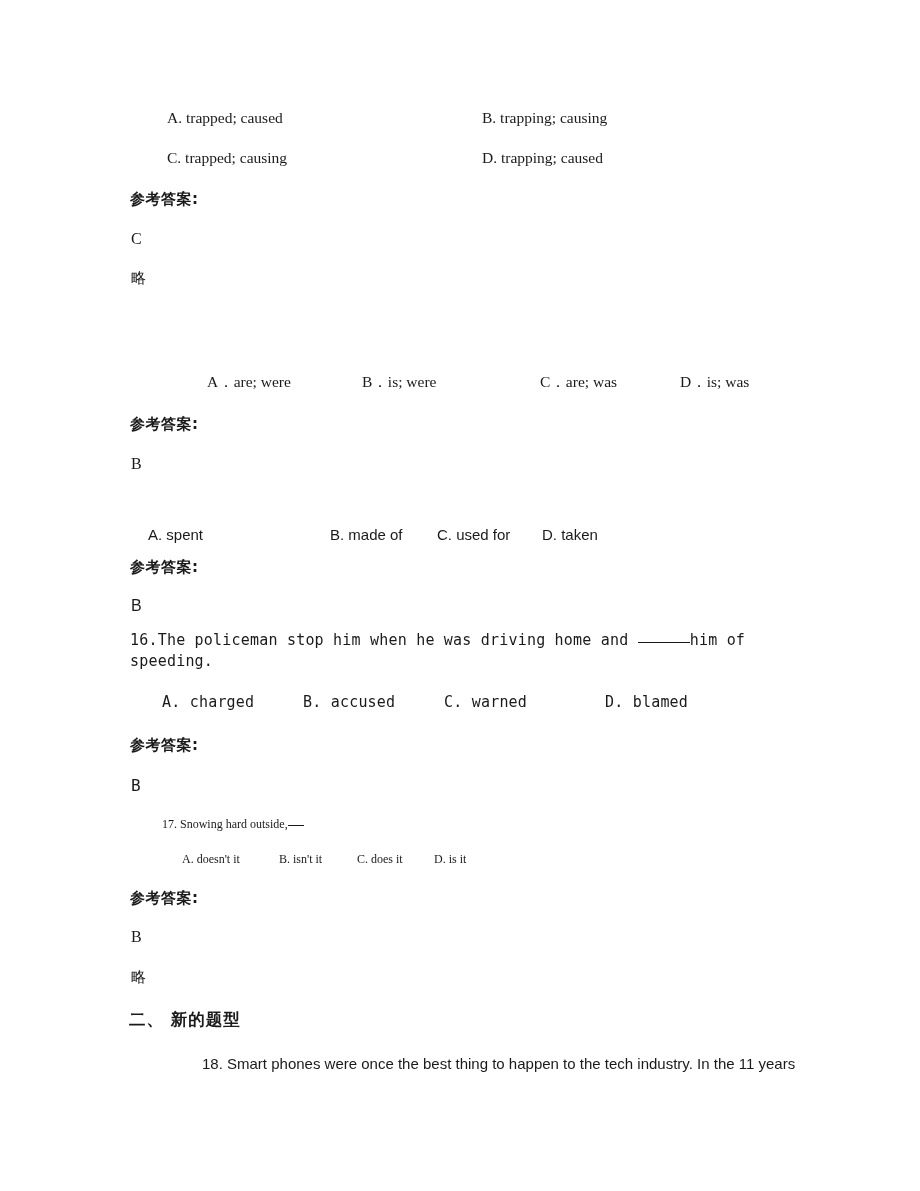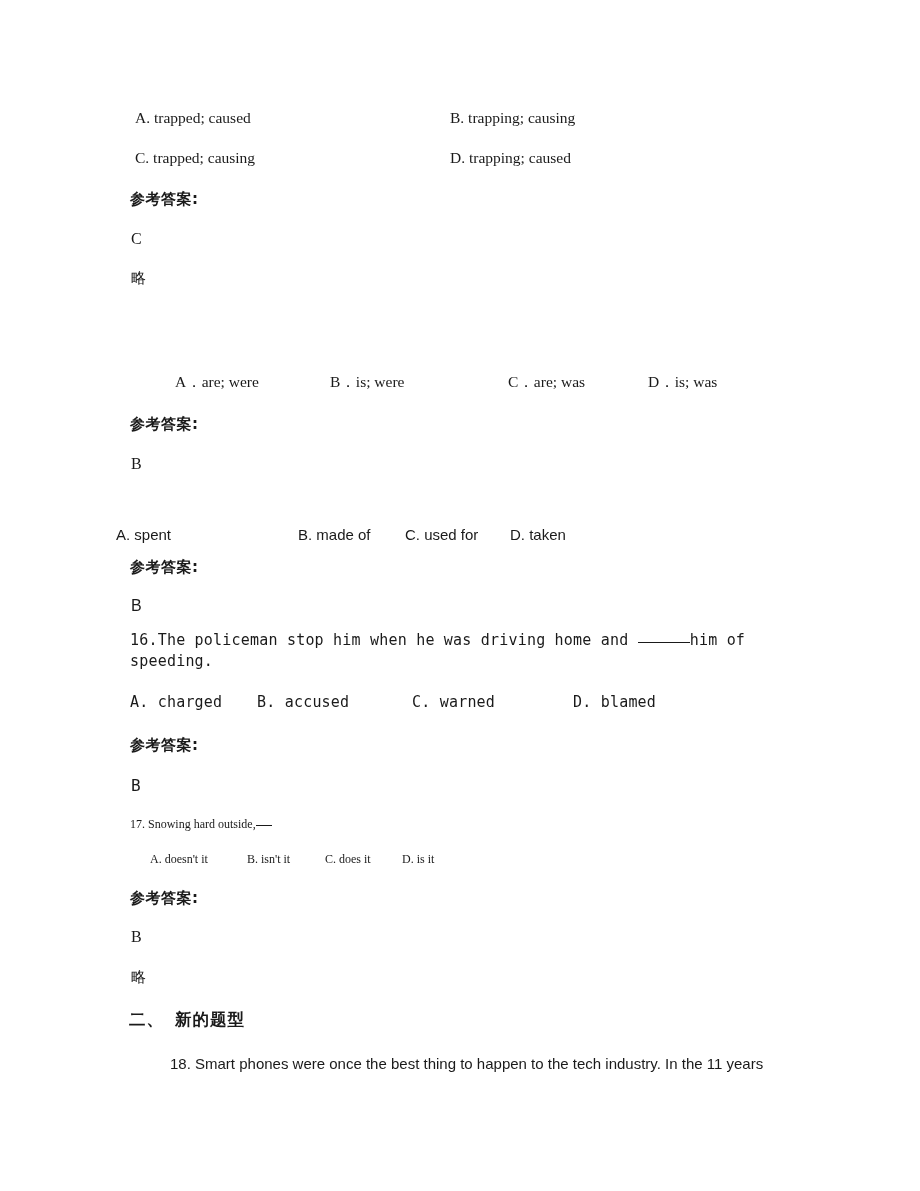--- a/index.html
+++ b/index.html
@@ -19,20 +19,21 @@
     position: absolute;
     left: 0; top: 0;
     width: 920px;
     height: 1191px;
   }
   
   .line {
     position: absolute;
     white-space: pre;
     line-height: 1.0;
+    margin-left: 32px;
   }
   .wrapline {
     position: absolute;
     line-height: 1.38;
   }
   
   .f-serif  { font-family: "Liberation Serif", "DejaVu Serif", serif; }
   .f-sans   { font-family: "Liberation Sans", "DejaVu Sans", sans-serif; }
   .f-mono   { font-family: "DejaVu Sans Mono", "Liberation Mono", monospace; }
 
@@ -127,35 +128,35 @@
   <div class="ans-label" style="left:130px; top:558px;">参考答案:</div>
   <div class="ans-val-sans" style="left:131px; top:597px;">B</div>
 
   <div class="wrapline f-mono s-mono" style="left:130px; top:630px; width:660px;">
     <span>16.The policeman stop him when he was driving home and</span>
     <span class="blank b-mid"></span><span>him of</span><br>
     <span>speeding.</span>
   </div>
 
   <div class="line f-mono s-mono" style="left:130px; top:695px;">A. charged</div>
-  <div class="line f-mono s-mono" style="left:257px; top:695px;">B. accused</div>
+  <div class="line f-mono s-mono" style="left:271px; top:695px;">B. accused</div>
   <div class="line f-mono s-mono" style="left:412px; top:695px;">C. warned</div>
   <div class="line f-mono s-mono" style="left:573px; top:695px;">D. blamed</div>
 
   <div class="ans-label" style="left:130px; top:736px;">参考答案:</div>
   <div class="ans-val-mono" style="left:131px; top:776px;">B</div>
 
   <div class="line f-serif s-small" style="left:130px; top:818px;"><span>17. Snowing hard outside,</span><span class="blank b-tiny"></span></div>
 
   <div class="line f-serif s-small" style="left:150px; top:853px;">A. doesn't it</div>
   <div class="line f-serif s-small" style="left:247px; top:853px;">B. isn't it</div>
   <div class="line f-serif s-small" style="left:325px; top:853px;">C. does it</div>
   <div class="line f-serif s-small" style="left:402px; top:853px;">D. is it</div>
 
   <div class="ans-label" style="left:130px; top:889px;">参考答案:</div>
   <div class="ans-val" style="left:131px; top:928px;">B</div>
   <div class="omit" style="left:131px; top:968px;">略</div>
 
-  <div class="section-head" style="left:129px; top:1009px;font-family:Liberation Mono, monospace;">二、 新的题型</div>
+  <div class="section-head" style="left:129px; top:1009px;">二、 新的题型</div>
 
   <div class="line f-sans s-body2" style="left:170px; top:1056px;">18. Smart phones were once the best thing to happen to the tech industry. In the 11 years</div>
 
 </div>
 
 </body></html>

